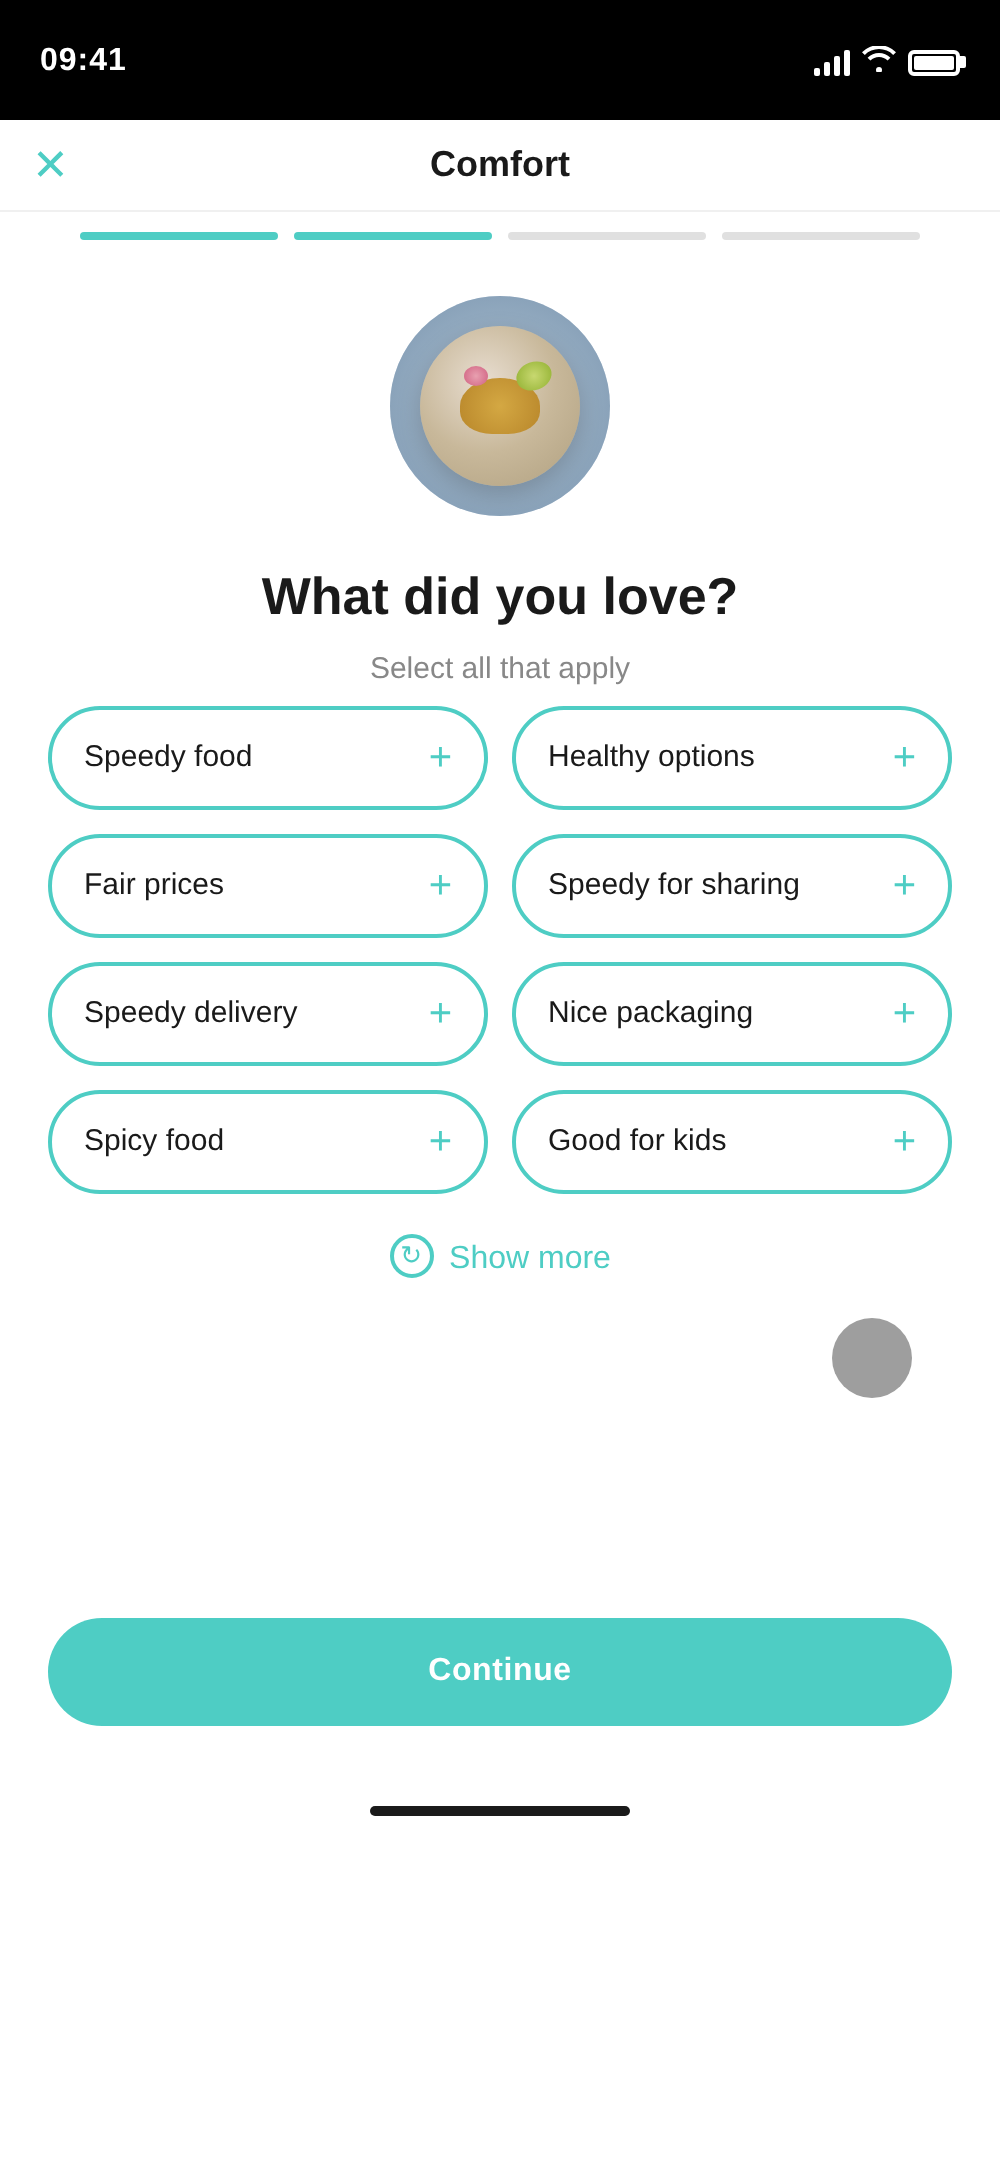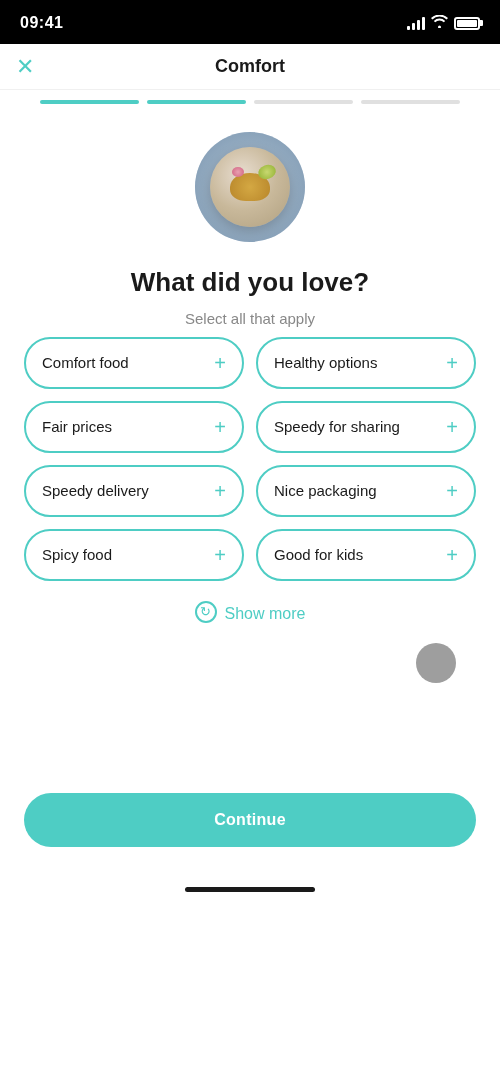--- a/index.html
+++ b/index.html
@@ -14,21 +14,21 @@
     }
 
     
     .status-bar {
       background: #000;
       color: #fff;
       display: flex;
       justify-content: space-between;
       align-items: center;
       padding: 10px 20px 8px 20px;
-      height: 44px;
+      height: 60px;
     }
     .status-time {
       font-size: 16px;
       font-weight: 600;
       letter-spacing: 0.5px;
     }
     .status-icons {
       display: flex;
       align-items: center;
       gap: 6px;
@@ -363,21 +363,21 @@
         </div>
       </div>
     </div>
   </div>
 
   <h1 class="question-title">What did you love?</h1>
   <p class="question-subtitle">Select all that apply</p>
 
   <div class="tags-grid">
     <button class="tag-btn">
-      <span>Comfort food</span>
+      <span>Speedy food</span>
       <span class="tag-plus">+</span>
     </button>
     <button class="tag-btn">
       <span>Healthy options</span>
       <span class="tag-plus">+</span>
     </button>
     <button class="tag-btn">
       <span>Fair prices</span>
       <span class="tag-plus">+</span>
     </button>

